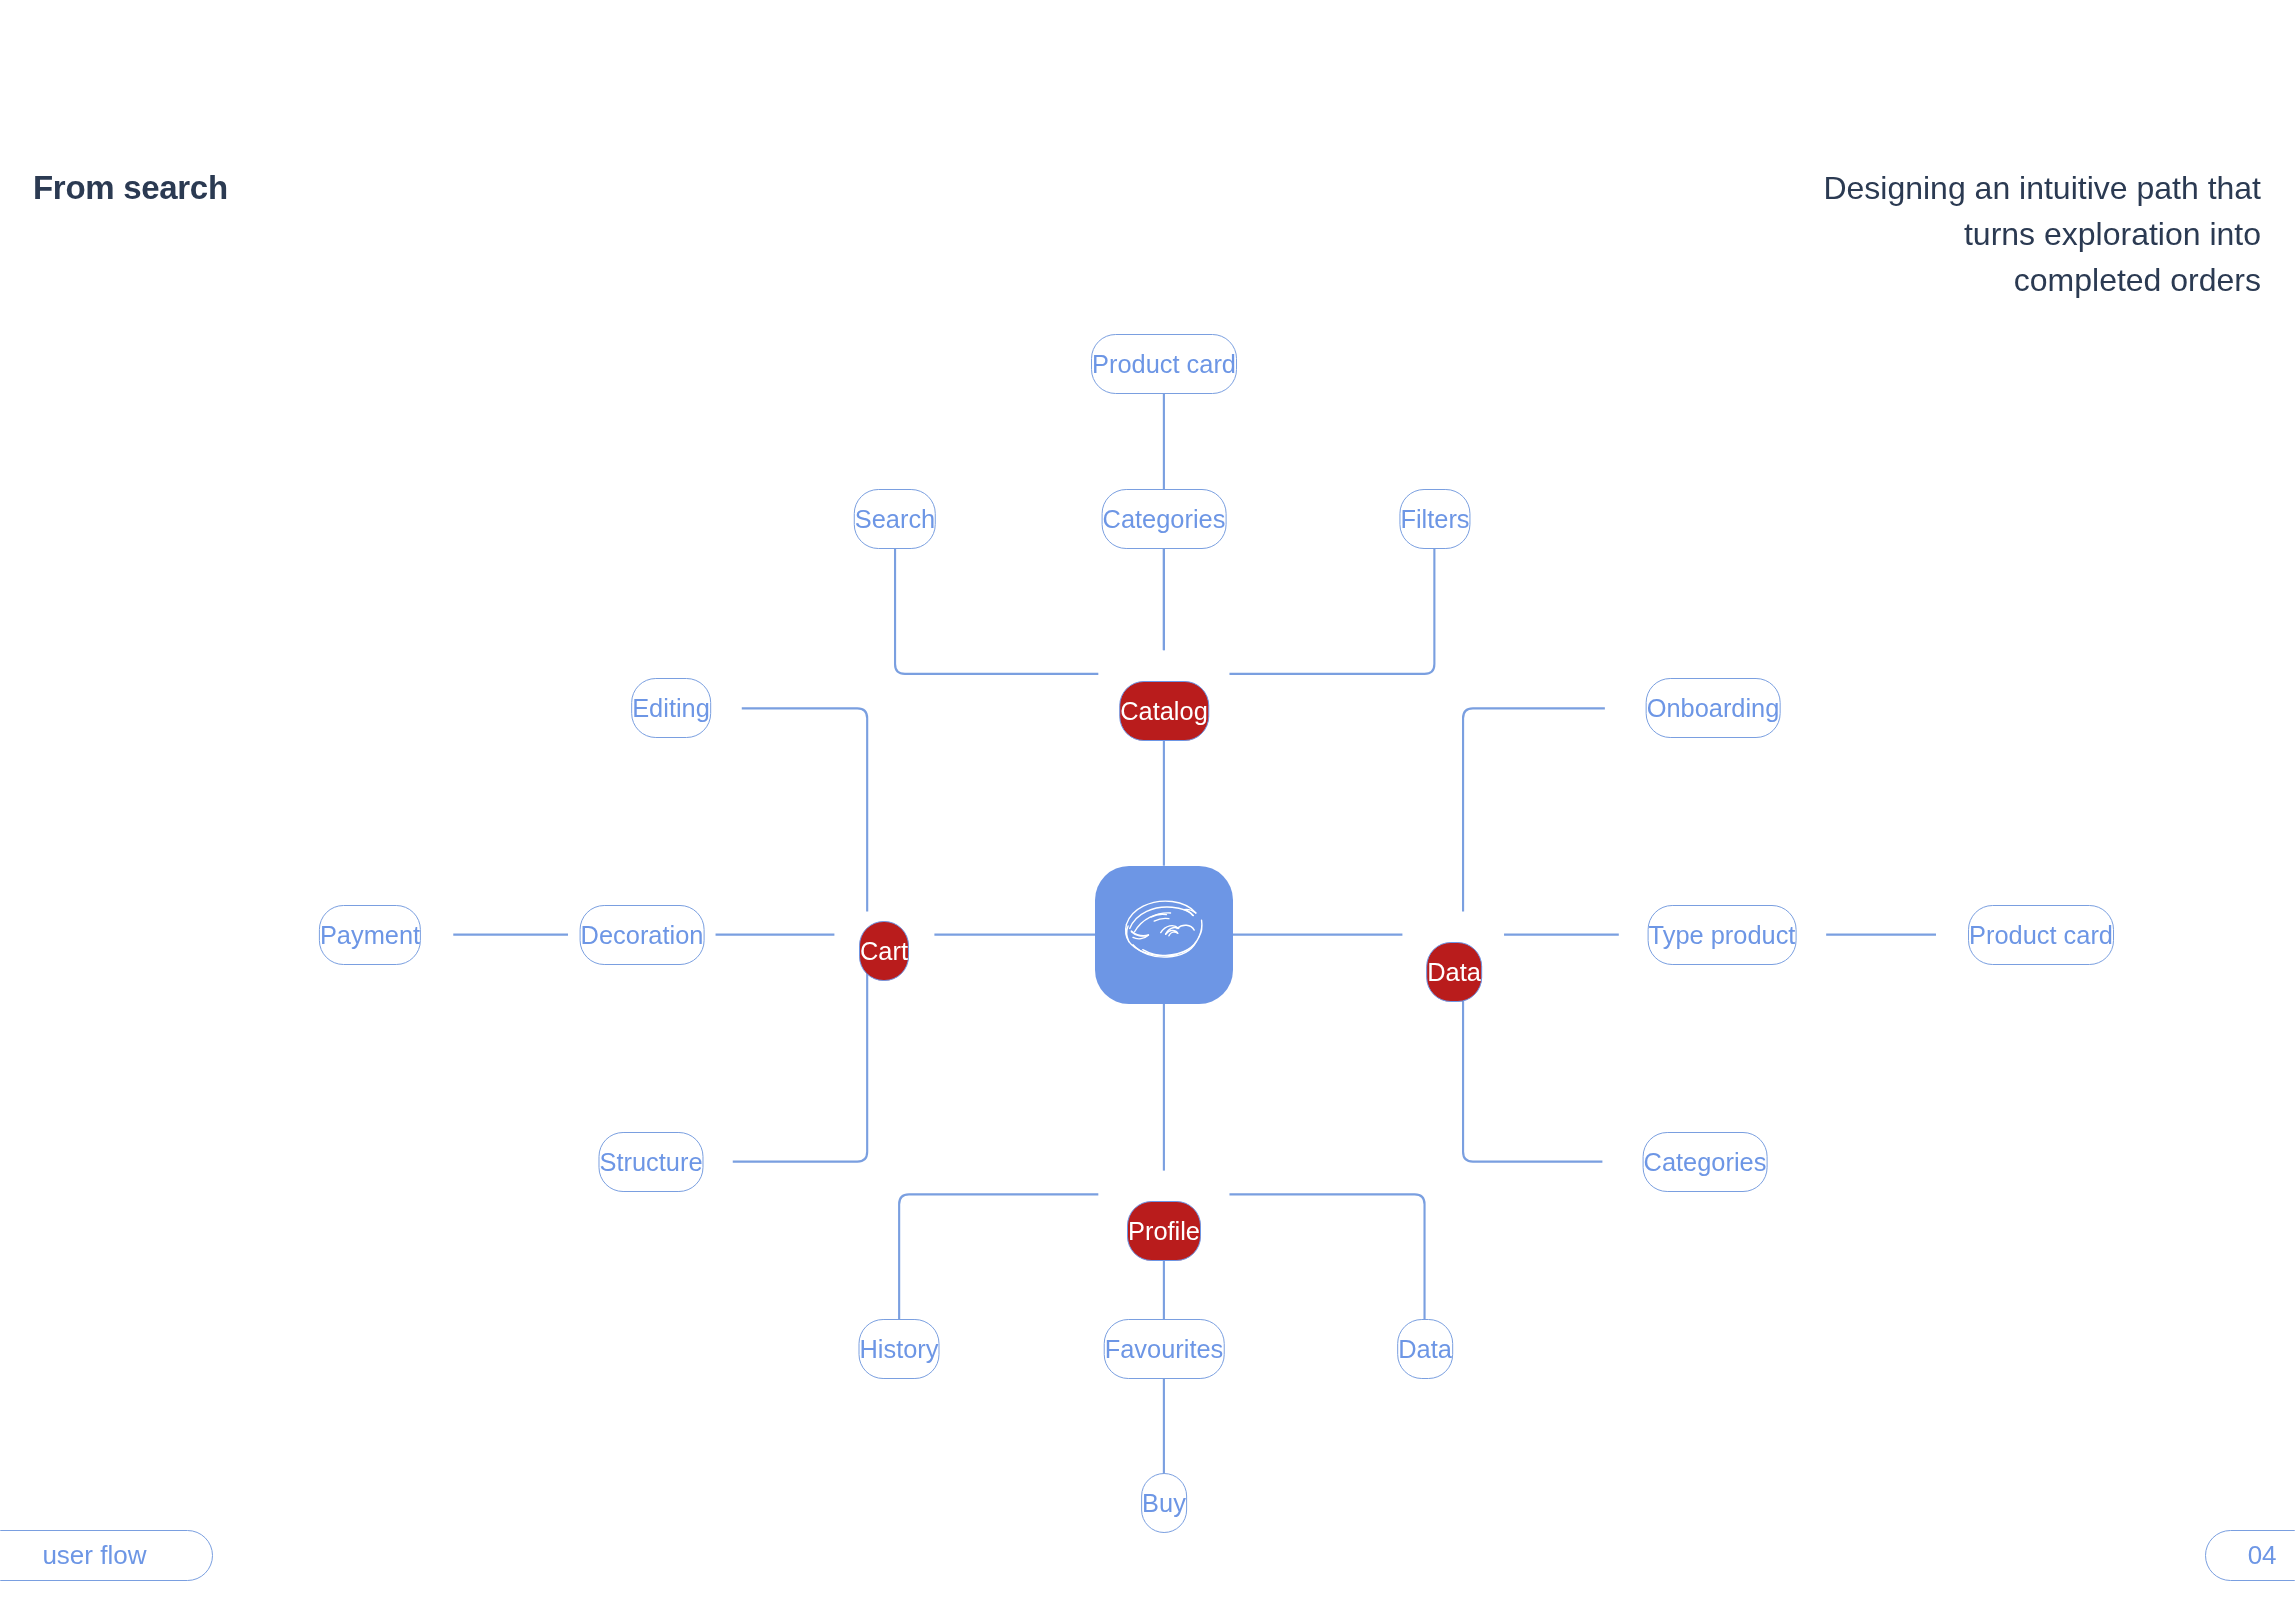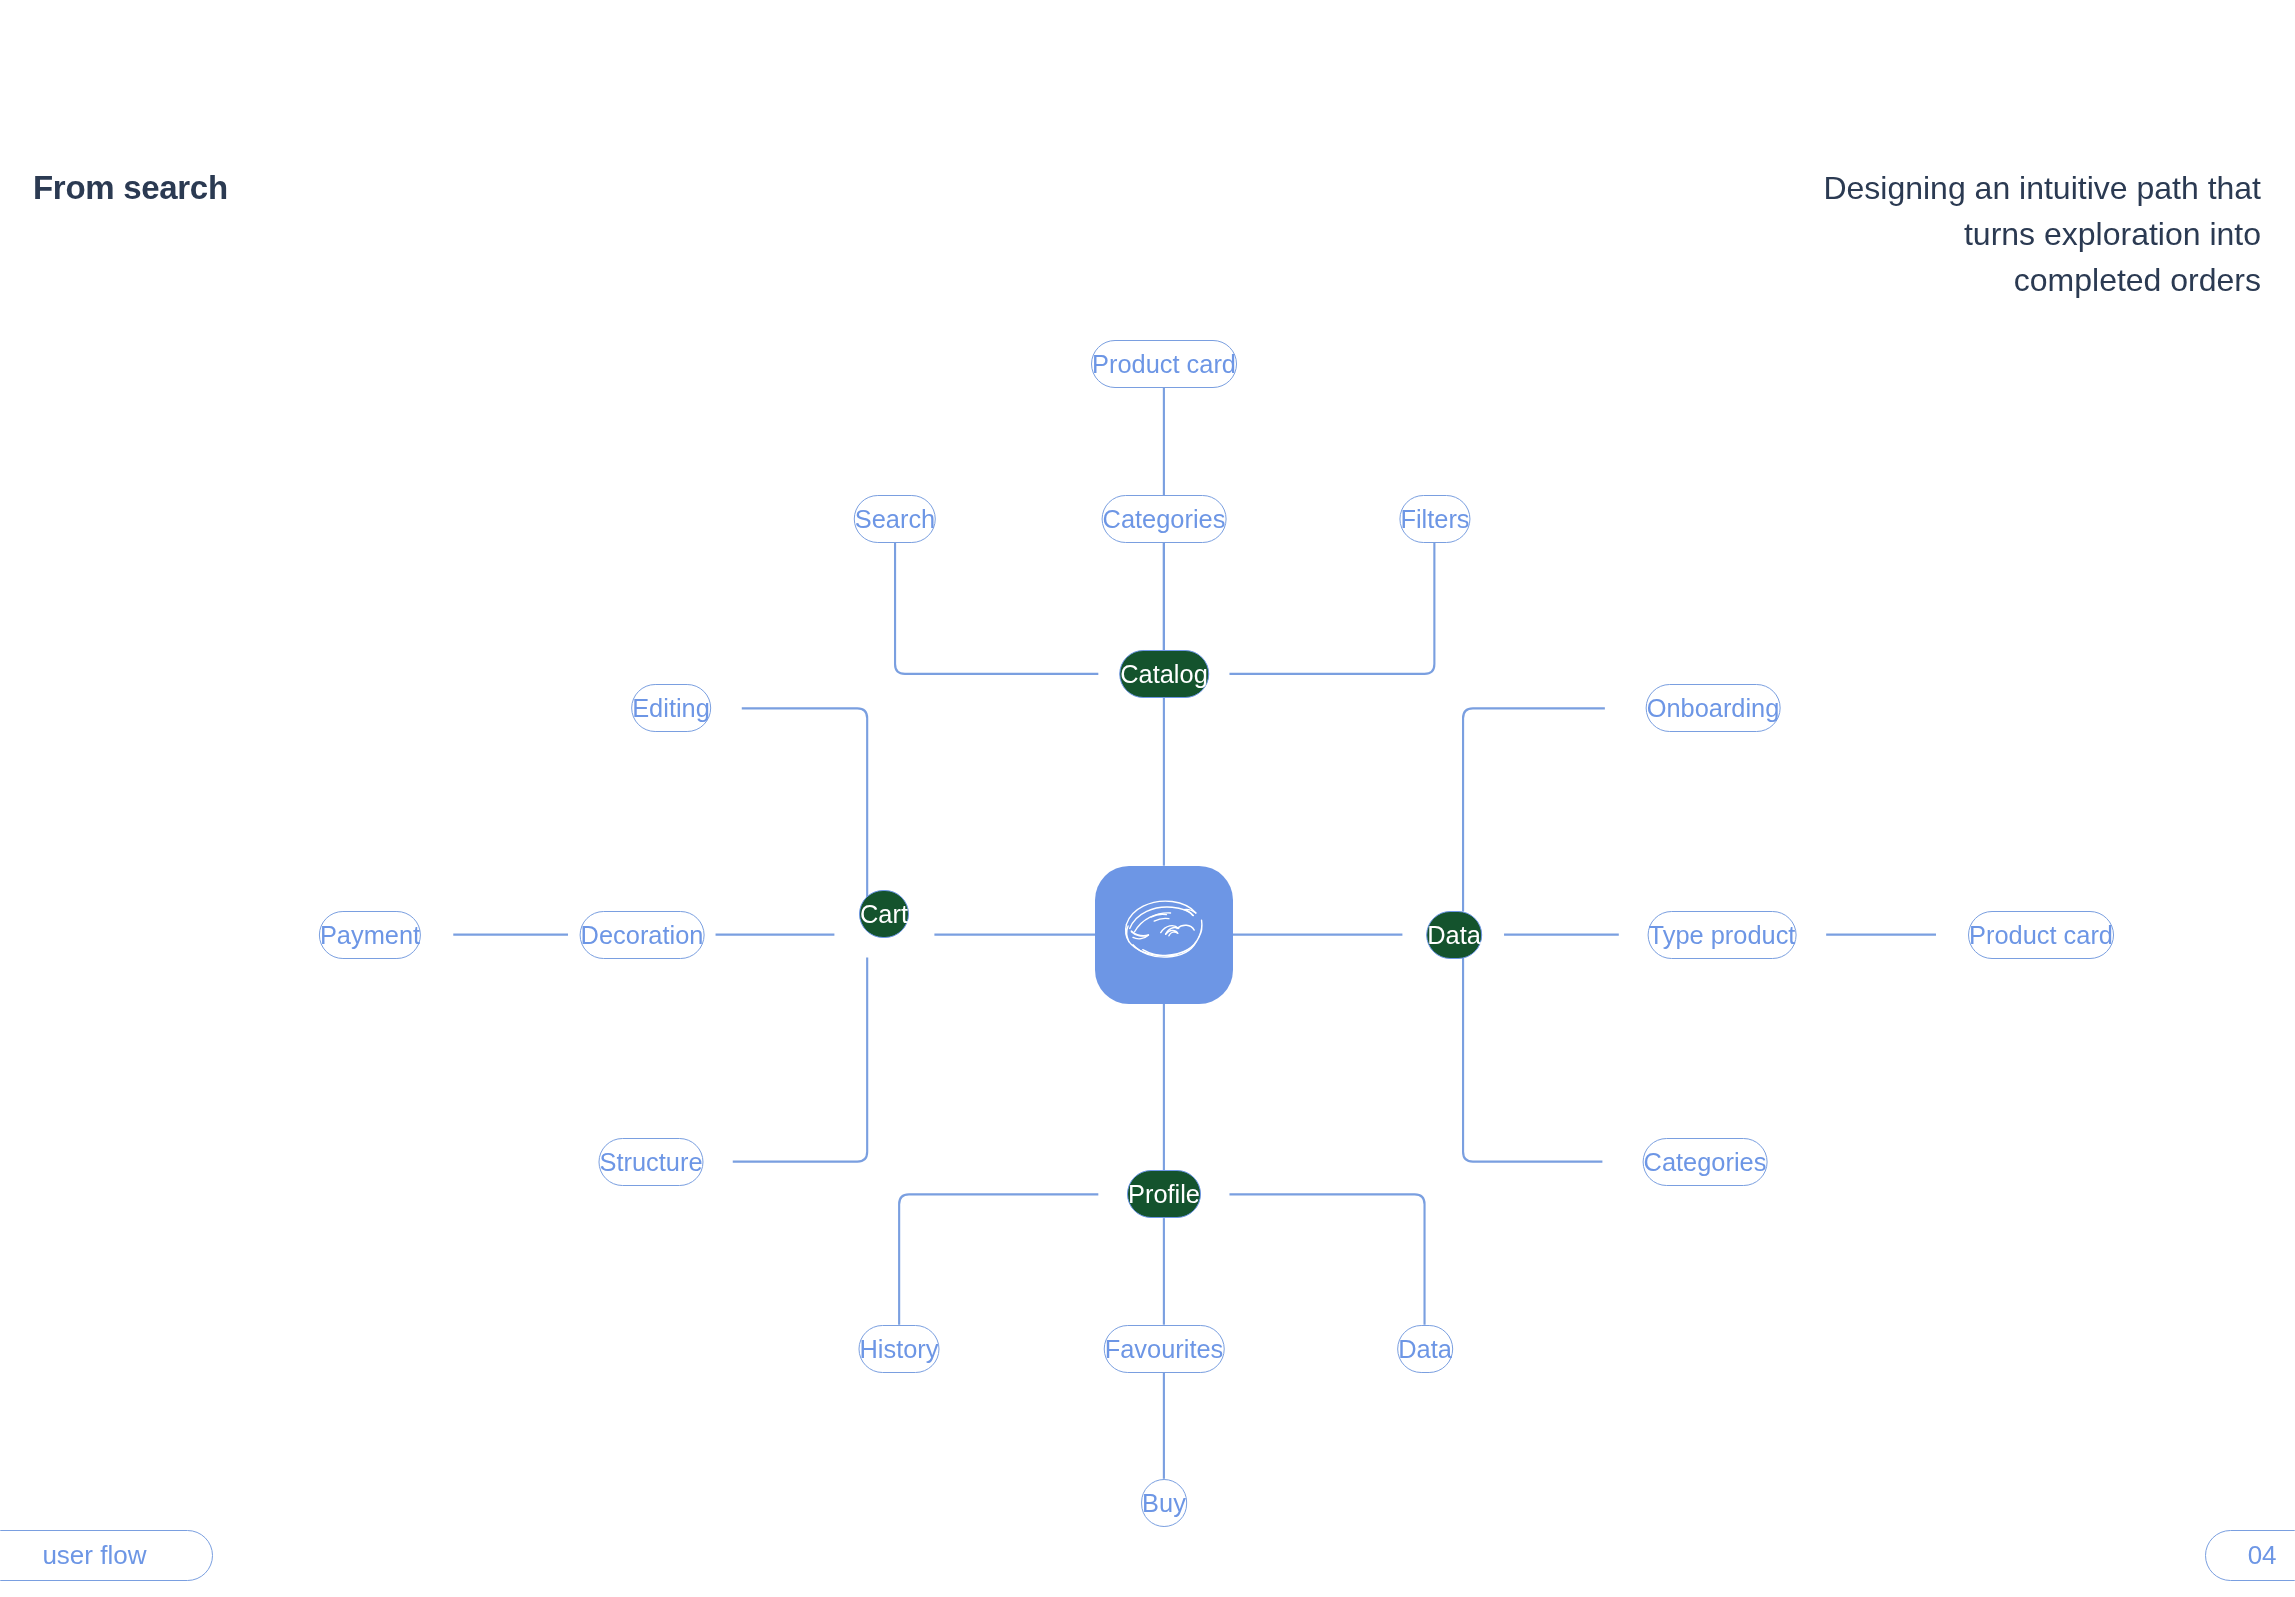--- a/index.html
+++ b/index.html
@@ -31,35 +31,36 @@
 
   
   svg#graph{position:absolute;left:0;top:0;width:2295px;height:1597px;}
   .edge{fill:none;stroke:#7a9fe0;stroke-width:2.6;}
 
   
   .node{
     position:absolute;
     display:flex;align-items:center;justify-content:center;
     box-sizing:border-box;
-    height:48px;
+    height:60px;
     border-radius:24.6px;
     font-size:25.4px;
     white-space:nowrap;
     transform:translate(-50%,-50%);
   }
   .node.outline{
     border:1.9px solid #7a9fe0;
     color:#6d96e5;
     background:#ffffff;
   }
   .node.filled{
-    background:#14532d;
+    background:#b91c1c;
     color:#ffffff;
     border:1.9px solid #6d96e5;
+    margin-top:37px;
   }
 
   
   .hub{
     position:absolute;
     width:138px;height:138px;
     border-radius:34px;
     background:#6d96e5;
     transform:translate(-50%,-50%);
     display:flex;align-items:center;justify-content:center;

